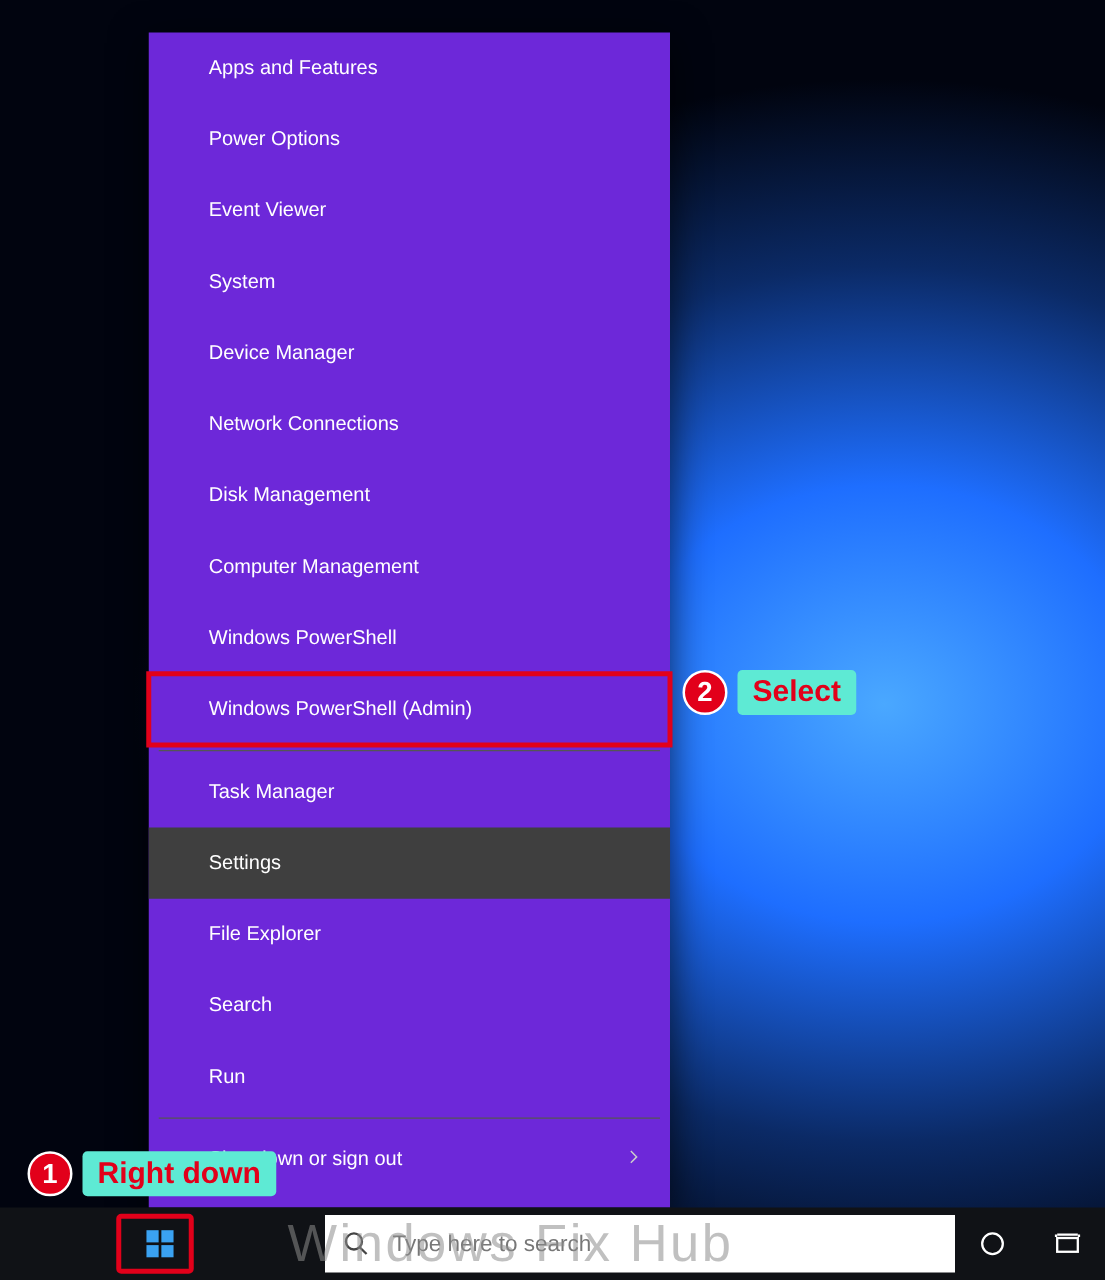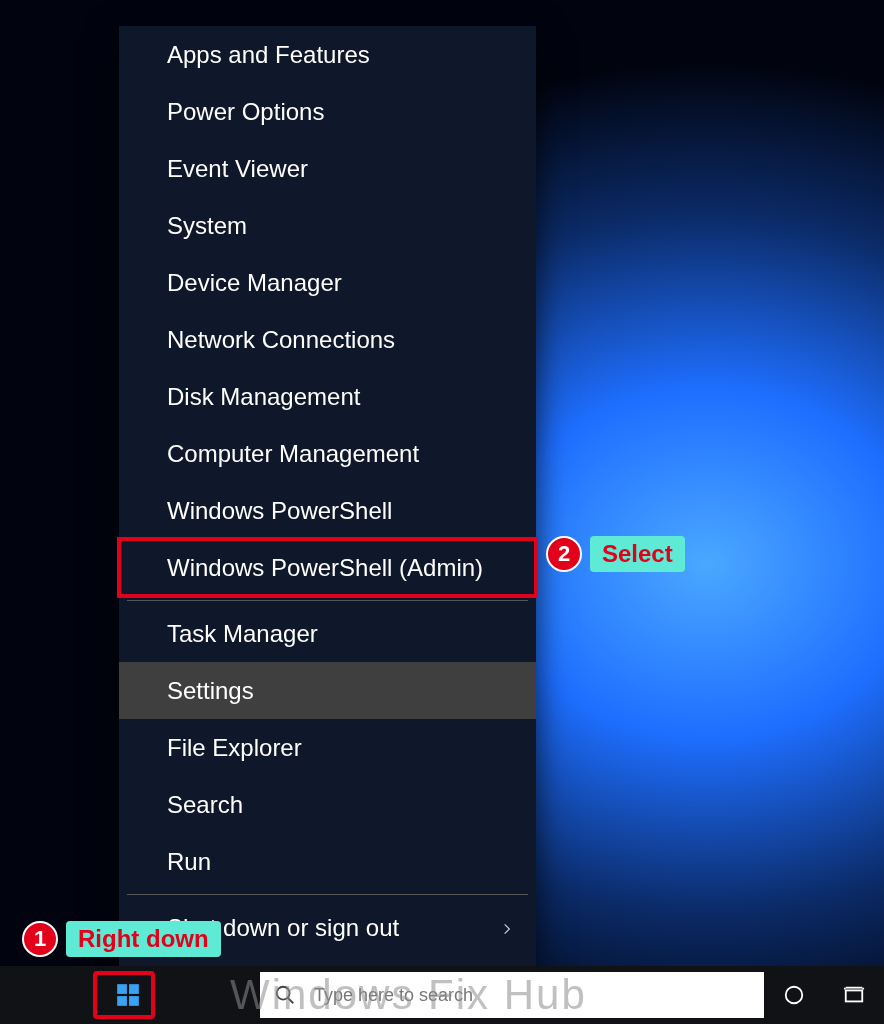--- a/index.html
+++ b/index.html
@@ -14,24 +14,24 @@
       radial-gradient(ellipse 300px 260px at 85% 40%, #b3e0ff 0%, transparent 60%),
       radial-gradient(ellipse 280px 240px at 70% 65%, #6fb8ff 0%, transparent 55%),
       #01040f;
   }
 
   
   .context-menu {
     position: absolute;
     left: 119px; top: 26px;
     width: 417px; height: 940px;
-    background: #0f172a;
+    background: #6d28d9;
     box-shadow: 0 8px 30px rgba(0,0,0,0.7);
     color: #fff;
-    font-size: 24px;
+    font-size: 16px;
   }
   .menu-item {
     height: 57px;
     display: flex;
     align-items: center;
     padding: 0 48px 0 48px;
     position: relative;
     cursor: default;
   }
   .menu-item.hovered { background: #3f3f3f; }

